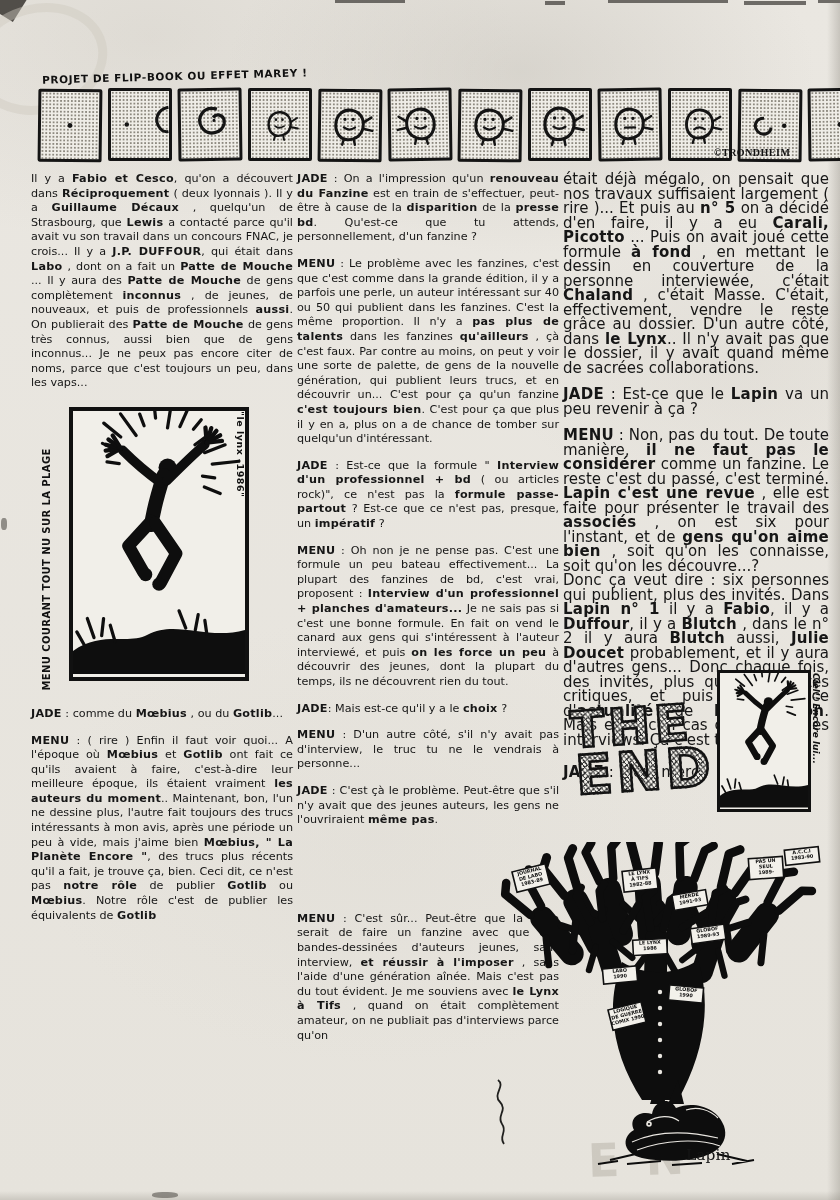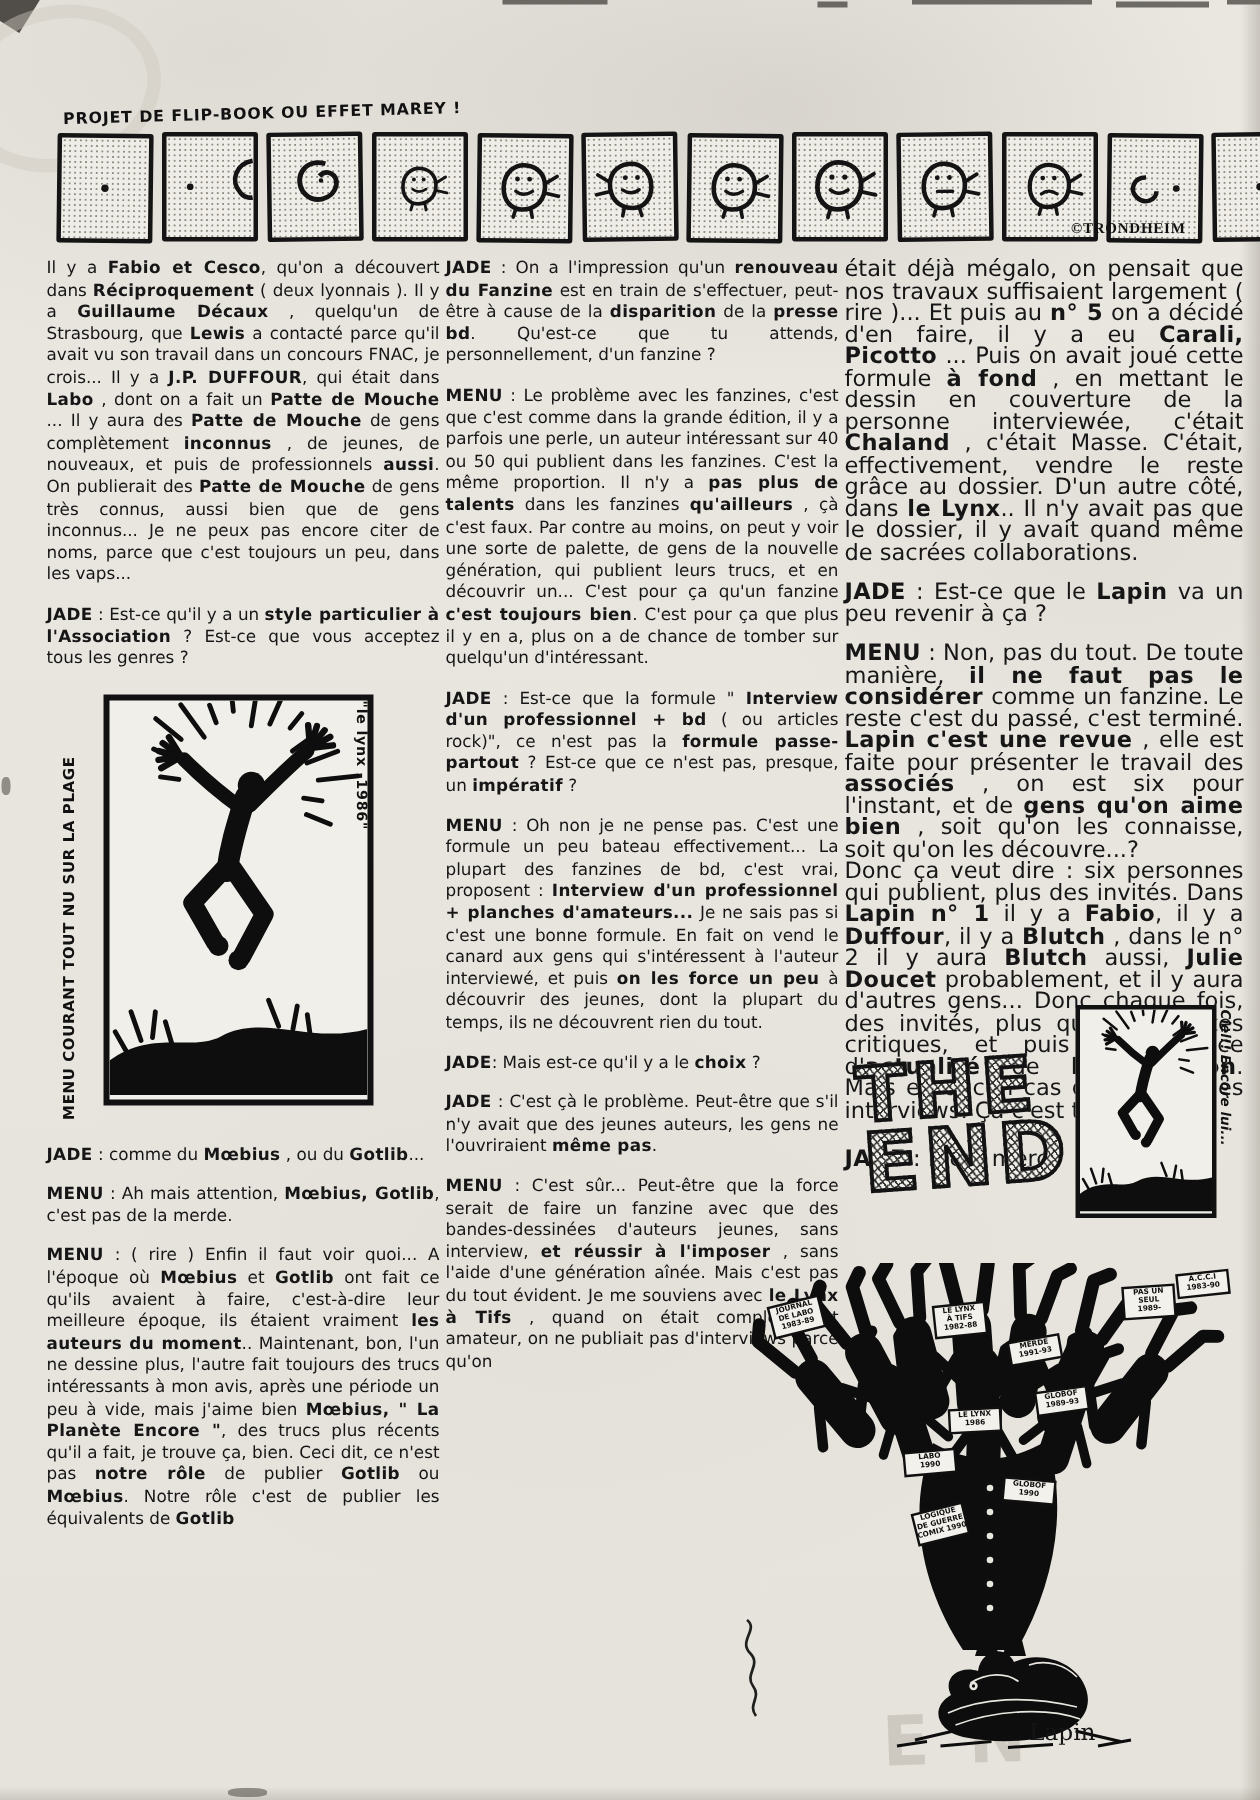--- a/index.html
+++ b/index.html
@@ -202,21 +202,20 @@
       <svg viewBox="0 0 52 66">
         <circle cx="26" cy="33" r="2.4" fill="#141414"></circle>
       </svg>
     </div>
   </div>
 <div class="fb-credit">©TRONDHEIM</div>
 
 <div class="col" id="col1">
   <div id="col1-top">
       <p class="para"><span>Il y a </span><b>Fabio et Cesco</b><span>, qu'on a découvert dans </span><b>Réciproquement</b><span> ( deux lyonnais ). Il y a </span><b>Guillaume Décaux</b><span> , quelqu'un de Strasbourg, que </span><b>Lewis</b><span> a contacté parce qu'il avait vu son travail dans un concours FNAC, je crois... Il y a </span><b>J.P. DUFFOUR</b><span>, qui était dans </span><b>Labo</b><span> , dont on a fait un </span><b>Patte de Mouche</b><span> ... Il y aura des </span><b>Patte de Mouche</b><span> de gens complètement </span><b>inconnus</b><span> , de jeunes, de nouveaux, et puis de professionnels </span><b>aussi</b><span>. On publierait des </span><b>Patte de Mouche</b><span> de gens très connus, aussi bien que de gens inconnus... Je ne peux pas encore citer de noms, parce que c'est toujours un peu, dans les vaps...</span></p>
-      <p class="para"><b>JADE</b><span> : Est-ce qu'il y a un </span><b>style particulier à l'Association</b><span> ? Est-ce que vous acceptez tous les genres ?</span></p>
     </div>
   <div class="lynx-wrap">
     <div class="cap-left">MENU COURANT TOUT NU SUR LA PLAGE</div>
     <div class="lynx-frame" id="lynx-big">
         <svg viewBox="0 0 180 272" preserveAspectRatio="xMidYMid meet">
     <g stroke="#0e0e0e" fill="none" stroke-linecap="round" stroke-linejoin="round">
       <line x1="48.4" y1="51.9" x2="35.6" y2="50.1" stroke-width="3.4"></line>
             <line x1="47.2" y1="38.1" x2="30.8" y2="30.7" stroke-width="3.4"></line>
             <line x1="50.0" y1="24.0" x2="32.2" y2="9.5" stroke-width="3.4"></line>
             <line x1="66.1" y1="22.4" x2="49.7" y2="-0.2" stroke-width="3.4"></line>
@@ -252,30 +251,30 @@
     <g fill="#0e0e0e" stroke="#0e0e0e" stroke-linecap="round">
       <path d="M0,248 C30,226 58,242 78,231 C108,215 140,237 180,226 L180,272 L0,272 z" stroke="none"></path>
       <path d="M22,234 l-7,-20 M30,232 l2,-18 M44,238 l-5,-17 M12,242 l-8,-14 M118,224 l-7,-18 M128,226 l3,-16 M140,230 l-2,-14" fill="none" stroke-width="3.4"></path>
     </g>
   </svg>
       </div>
     <div class="cap-right">"le lynx -1986"</div>
   </div>
   <div id="col1-bottom">
       <p class="para"><b>JADE</b><span> : comme du </span><b>Mœbius</b><span> , ou du </span><b>Gotlib</b><span>...</span></p>
-      <p class="para"><b>MENU</b><span> : Ah mais attention, </span><b>Mœbius, Gotlib</b><span>, c'est pas de la merde.</span></p>
       <p class="para"><b>MENU</b><span> : ( rire ) Enfin il faut voir quoi... A l'époque où </span><b>Mœbius</b><span> et </span><b>Gotlib</b><span> ont fait ce qu'ils avaient à faire, c'est-à-dire leur meilleure époque, ils étaient vraiment </span><b>les auteurs du moment</b><span>.. Maintenant, bon, l'un ne dessine plus, l'autre fait toujours des trucs intéressants à mon avis, après une période un peu à vide, mais j'aime bien </span><b>Mœbius, " La Planète Encore "</b><span>, des trucs plus récents qu'il a fait, je trouve ça, bien. Ceci dit, ce n'est pas </span><b>notre rôle</b><span> de publier </span><b>Gotlib</b><span> ou </span><b>Mœbius</b><span>. Notre rôle c'est de publier les équivalents de </span><b>Gotlib</b></p>
     </div>
 </div>
 <div class="col" id="col2">
     <p class="para"><b>JADE</b><span> : On a l'impression qu'un </span><b>renouveau du Fanzine</b><span> est en train de s'effectuer, peut-être à cause de la </span><b>disparition</b><span> de la </span><b>presse bd</b><span>. Qu'est-ce que tu attends, personnellement, d'un fanzine ?</span></p>
     <p class="para"><b>MENU</b><span> : Le problème avec les fanzines, c'est que c'est comme dans la grande édition, il y a parfois une perle, un auteur intéressant sur 40 ou 50 qui publient dans les fanzines. C'est la même proportion. Il n'y a </span><b>pas plus de talents</b><span> dans les fanzines </span><b>qu'ailleurs</b><span> , çà c'est faux. Par contre au moins, on peut y voir une sorte de palette, de gens de la nouvelle génération, qui publient leurs trucs, et en découvrir un... C'est pour ça qu'un fanzine </span><b>c'est toujours bien</b><span>. C'est pour ça que plus il y en a, plus on a de chance de tomber sur quelqu'un d'intéressant.</span></p>
     <p class="para"><b>JADE</b><span> : Est-ce que la formule " </span><b>Interview d'un professionnel + bd</b><span> ( ou articles rock)", ce n'est pas la </span><b>formule passe-partout</b><span> ? Est-ce que ce n'est pas, presque, un </span><b>impératif</b><span> ?</span></p>
     <p class="para"><b>MENU</b><span> : Oh non je ne pense pas. C'est une formule un peu bateau effectivement... La plupart des fanzines de bd, c'est vrai, proposent : </span><b>Interview d'un professionnel + planches d'amateurs...</b><span> Je ne sais pas si c'est une bonne formule. En fait on vend le canard aux gens qui s'intéressent à l'auteur interviewé, et puis </span><b>on les force un peu</b><span> à découvrir des jeunes, dont la plupart du temps, ils ne découvrent rien du tout.</span></p>
     <p class="para"><b>JADE</b><span>: Mais est-ce qu'il y a le </span><b>choix</b><span> ?</span></p>
+    <p class="para"><b>MENU</b><span> : D'un autre côté, s'il n'y avait pas d'interview, le truc tu ne le vendrais à personne...</span></p>
     <p class="para"><b>JADE</b><span> : C'est çà le problème. Peut-être que s'il n'y avait que des jeunes auteurs, les gens ne l'ouvriraient </span><b>même pas</b><span>.</span></p>
     <p class="para"><b>MENU</b><span> : C'est sûr... Peut-être que la force serait de faire un fanzine avec que des bandes-dessinées d'auteurs jeunes, sans interview, </span><b>et réussir à l'imposer</b><span> , sans l'aide d'une génération aînée. Mais c'est pas du tout évident. Je me souviens avec </span><b>le Lynx à Tifs</b><span> , quand on était complètement amateur, on ne publiait pas d'interviews parce qu'on</span></p>
   </div>
 <div class="col" id="col3">
     <p class="para"><span>était déjà mégalo, on pensait que nos travaux suffisaient largement ( rire )... Et puis au </span><b>n° 5</b><span> on a décidé d'en faire, il y a eu </span><b>Carali, Picotto</b><span> ... Puis on avait joué cette formule </span><b>à fond</b><span> , en mettant le dessin en couverture de la personne interviewée, c'était </span><b>Chaland</b><span> , c'était Masse. C'était, effectivement, vendre le reste grâce au dossier. D'un autre côté, dans </span><b>le Lynx</b><span>.. Il n'y avait pas que le dossier, il y avait quand même de sacrées collaborations.</span></p>
     <p class="para"><b>JADE</b><span> : Est-ce que le </span><b>Lapin</b><span> va un peu revenir à ça ?</span></p>
     <p class="para"><b>MENU</b><span> : Non, pas du tout. De toute manière, </span><b>il ne faut pas le considérer</b><span> comme un fanzine. Le reste c'est du passé, c'est terminé. </span><b>Lapin c'est une revue</b><span> , elle est faite pour présenter le travail des </span><b>associés</b><span> , on est six pour l'instant, et de </span><b>gens qu'on aime bien</b><span> , soit qu'on les connaisse, soit qu'on les découvre...?
 Donc ça veut dire : six personnes qui publient, plus des invités. Dans </span><b>Lapin n° 1</b><span> il y a </span><b>Fabio</b><span>, il y a </span><b>Duffour</b><span>, il y a </span><b>Blutch</b><span> , dans le n° 2 il y aura </span><b>Blutch</b><span> aussi, </span><b>Julie Doucet</b><span> probablement, et il y aura d'autres gens... Donc chaque fois, des invités, plus quelques textes critiques, et puis une espèce d'</span><b>actualité</b><span> de </span><b>l'Association</b><span>. Mais en aucun cas on ne fera des interviews. Ça c'est terminé.</span></p>
     <p class="para"><b>JADE</b><span> : Bien, merci.</span></p>
   </div>

